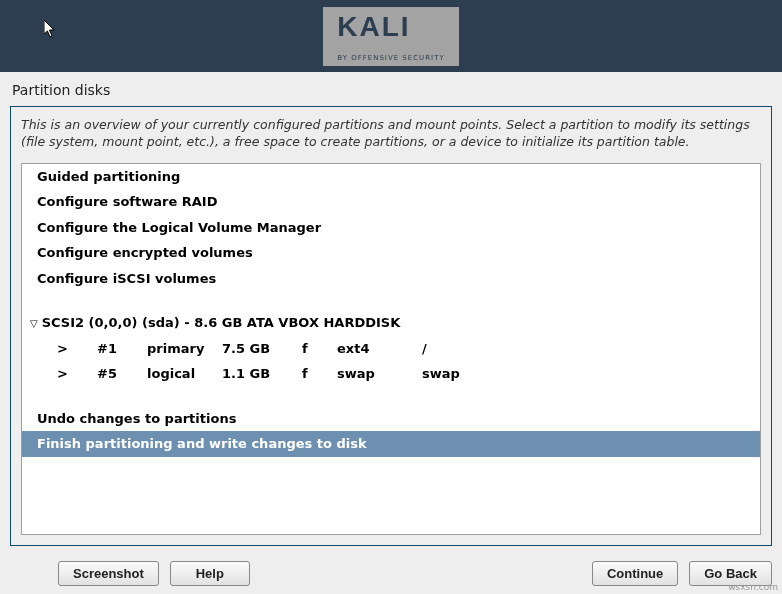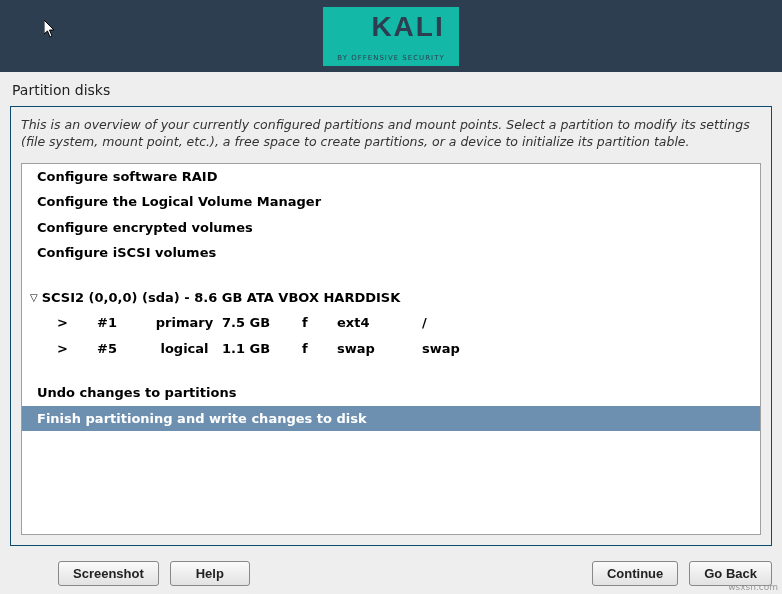--- a/index.html
+++ b/index.html
@@ -18,23 +18,23 @@
     }
     .header-banner {
       width: 100%;
       height: 72px;
       background: #2c3e50;
       display: flex;
       align-items: center;
       justify-content: center;
     }
     .logo-box {
-      background: #14b8a6;
+      background: #a3a3a3;
       padding: 6px 14px 4px 14px;
-      text-align: right;
+      text-align: left;
       line-height: 1;
     }
     .logo-text {
       font-size: 28px;
       font-weight: bold;
       letter-spacing: 2px;
       color: #2c3e50;
       font-family: Arial, sans-serif;
     }
     .logo-sub {
@@ -101,21 +101,21 @@
       display: flex;
       padding: 3px 8px 3px 35px;
       font-weight: bold;
       font-size: 13px;
       cursor: pointer;
       line-height: 1.5;
     }
     .partition-row span { white-space: pre; }
     .col-arrow { width: 40px; }
     .col-num { width: 50px; }
-    .col-type { width: 75px; text-align: center; }
+    .col-type { width: 75px; }
     .col-size { width: 80px; }
     .col-flag { width: 35px; }
     .col-fs { width: 85px; }
     .col-mount { }
     .spacer-row {
       height: 19px;
     }
     .bottom-bar {
       position: absolute;
       bottom: 8px;
@@ -165,20 +165,21 @@
     <div class="logo-sub">BY OFFENSIVE SECURITY</div>
   </div>
 </div>
 
 <div class="title-bar">Partition disks</div>
 
 <div class="content-frame">
   <div class="instructions">This is an overview of your currently configured partitions and mount points. Select a partition to modify its settings (file system, mount point, etc.), a free space to create partitions, or a device to initialize its partition table.</div>
   <div class="list-area">
 
+    <div class="list-item">Guided partitioning</div>
     <div class="list-item">Configure software RAID</div>
     <div class="list-item">Configure the Logical Volume Manager</div>
     <div class="list-item">Configure encrypted volumes</div>
     <div class="list-item">Configure iSCSI volumes</div>
 
     <div class="spacer-row"></div>
 
     <div class="disk-row">
       <span class="triangle">▽</span>
       <span>SCSI2 (0,0,0) (sda) - 8.6 GB ATA VBOX HARDDISK</span>

